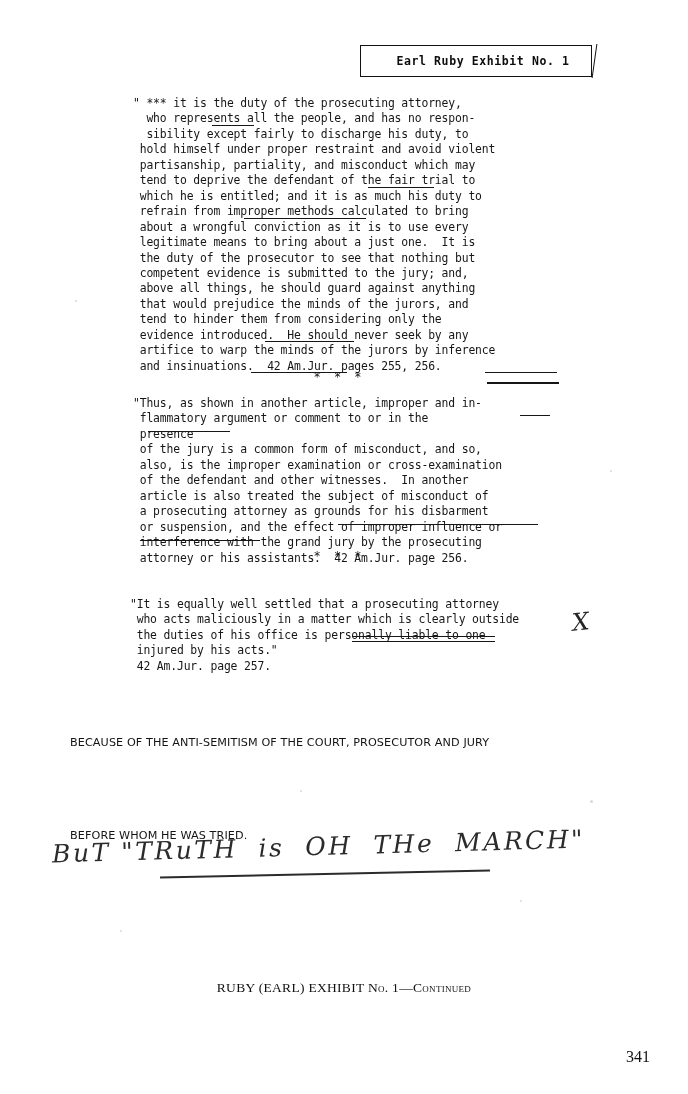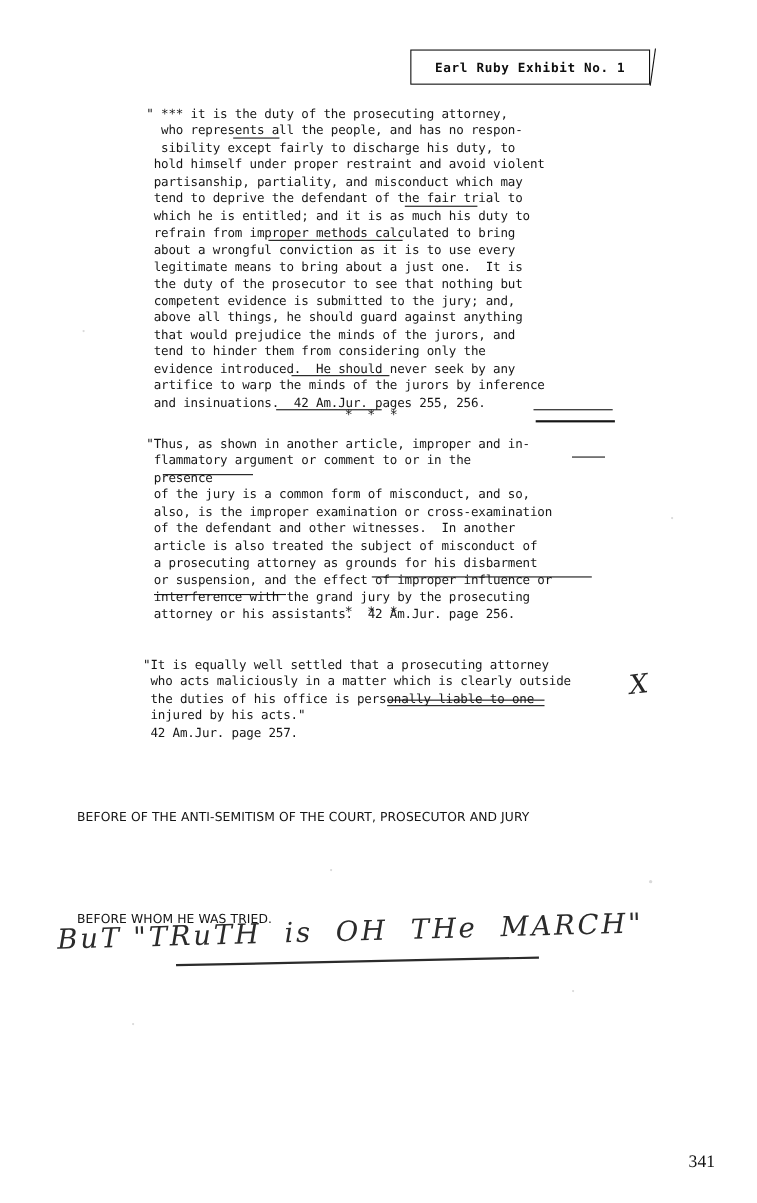--- a/index.html
+++ b/index.html
@@ -16,33 +16,34 @@
     overflow: hidden;
   }
   .page {
     position: absolute;
     inset: 0;
   }
 
   
   .exhibit-stamp {
     position: absolute;
-    left: 373px;
+    left: 360px;
     top: 45px;
     width: 216px;
     height: 30px;
     border: 1.5px solid #111;
     display: flex;
     align-items: center;
     justify-content: center;
     font-family: "DejaVu Sans Mono", monospace;
     font-weight: bold;
     font-size: 11.5px;
     letter-spacing: 0.6px;
     color: #0d0d0d;
+    padding-left: 14px;
   }
   .exhibit-stamp::after {
     content: "";
     position: absolute;
     right: -4px;
     top: -2px;
     width: 5px;
     height: 34px;
     border-right: 1.5px solid #111;
     transform: skewX(-8deg);
@@ -221,27 +222,28 @@
  who acts maliciously in a matter which is clearly outside
  the duties of his office is personally liable to one
  injured by his acts."
  42 Am.Jur. page 257.</span></div>
   <div style="position:absolute;left:352px;top:636px;width:143px;height:1.4px;background:#161616;"></div>
   <div style="position:absolute;left:352px;top:641px;width:143px;height:1.4px;background:#161616;"></div>
 
   <div class="hand-x">X</div>
 
   <div class="caps-para">
-    <div>BEFORE OF THE ANTI-SEMITISM OF THE COURT, PROSECUTOR AND JURY</div>
+    <div>BECAUSE OF THE ANTI-SEMITISM OF THE COURT, PROSECUTOR AND JURY</div>
     <div>BEFORE WHOM HE WAS TRIED.</div>
   </div>
 
   <div class="handwriting">BuT "TRuTH  is  OH  THe  MARCH"</div>
   <div class="hand-underline"></div>
 
+  <div class="exhibit-caption">RUBY (EARL) EXHIBIT No. 1—Continued</div>
   <div class="folio">341</div>
 
   <div class="speck" style="left:610px;top:470px;width:2px;height:2px;"></div>
   <div class="speck" style="left:75px;top:300px;width:2px;height:2px;"></div>
   <div class="speck" style="left:590px;top:800px;width:3px;height:3px;"></div>
   <div class="speck" style="left:520px;top:900px;width:2px;height:2px;"></div>
   <div class="speck" style="left:120px;top:930px;width:2px;height:2px;"></div>
   <div class="speck" style="left:300px;top:790px;width:2px;height:2px;"></div>
 </div>
 

